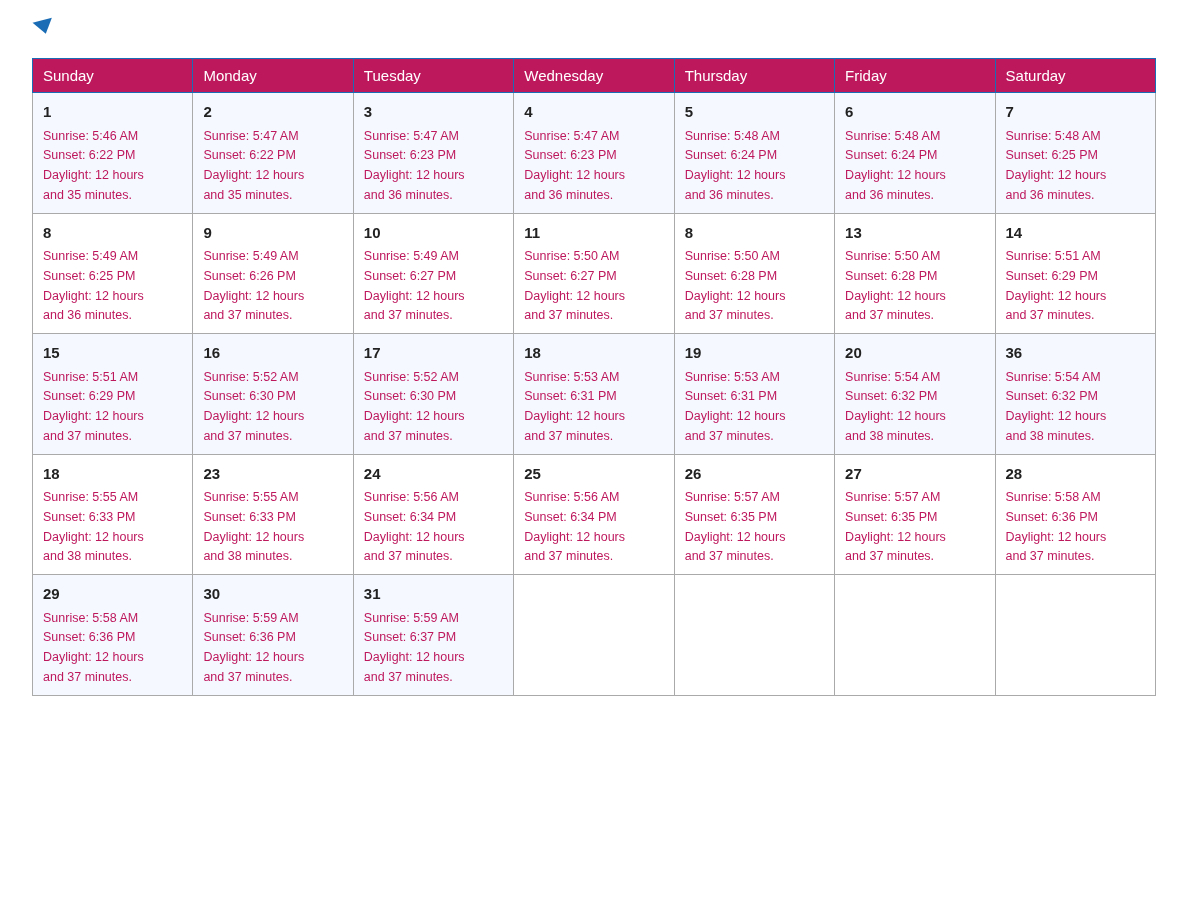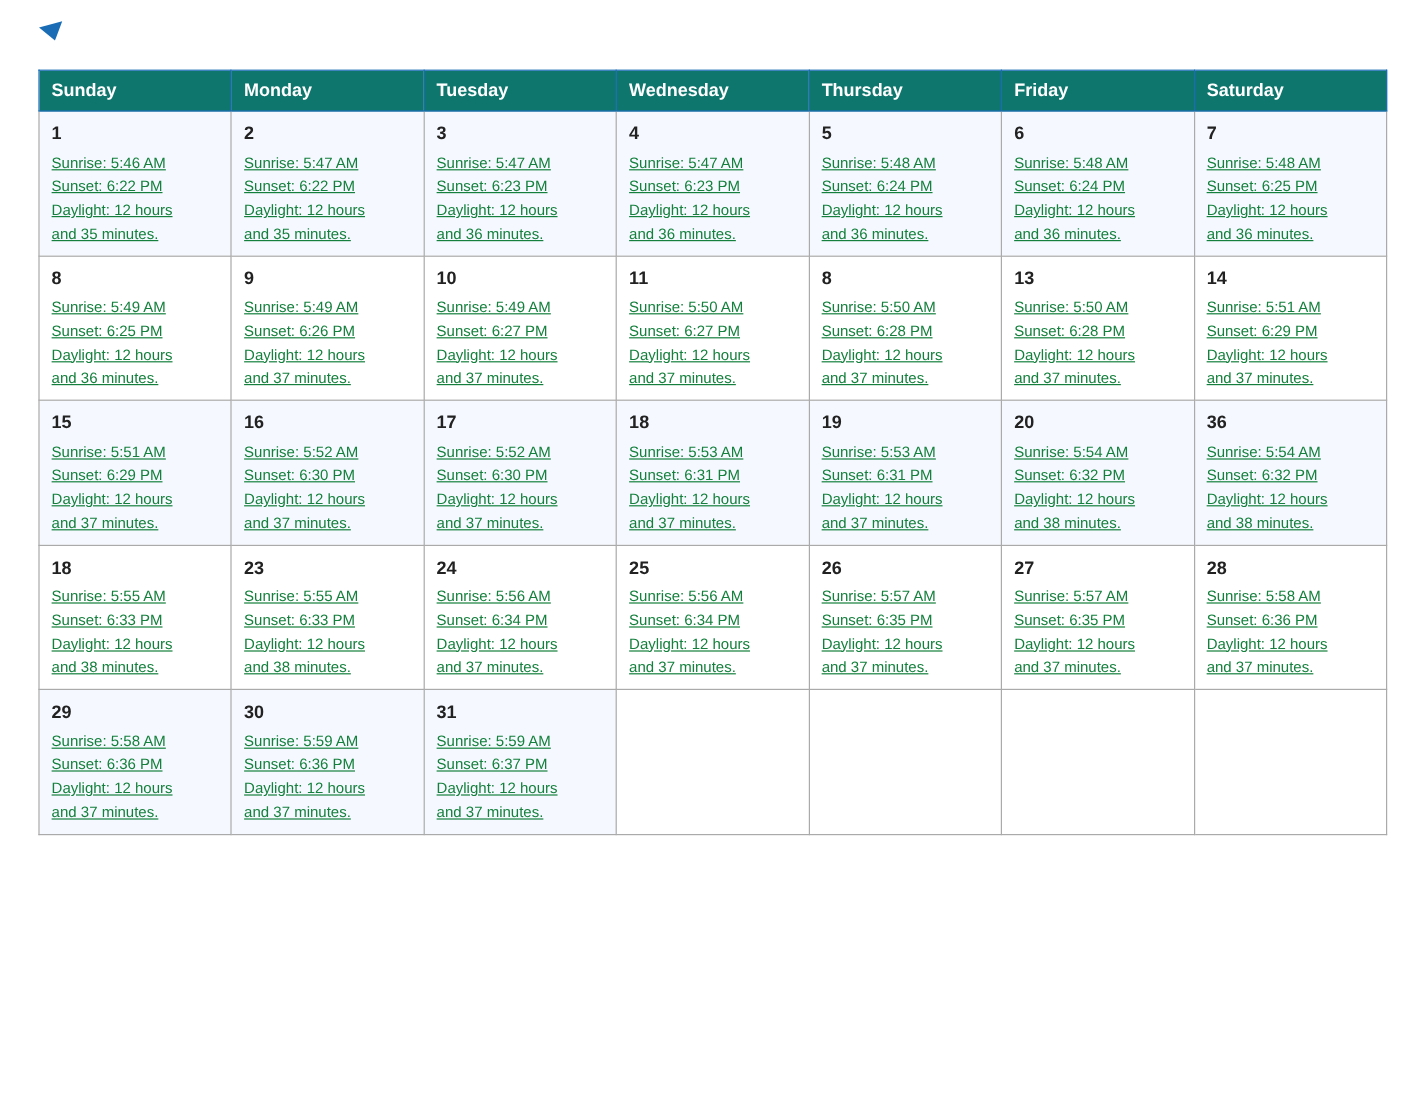--- a/index.html
+++ b/index.html
@@ -63,24 +63,24 @@
       font-size: 20px;
       color: #444;
       margin-top: 4px;
     }
     table {
       width: 100%;
       border-collapse: collapse;
       table-layout: fixed;
     }
     thead tr th {
-      background-color: #0f766e;
+      background-color: #be185d;
       color: #fff;
       font-size: 15px;
-      font-weight: bold;
+      font-weight: normal;
       padding: 8px 10px;
       text-align: left;
       border: 1px solid #1a6db5;
     }
     tbody tr td {
       vertical-align: top;
       padding: 8px 10px;
       font-size: 13px;
       color: #222;
       border: 1px solid #aaa;
@@ -88,22 +88,21 @@
       line-height: 1.5;
     }
     tbody tr td .day-num {
       font-size: 15px;
       font-weight: bold;
       display: block;
       margin-bottom: 2px;
     }
     tbody tr td .day-info {
       font-size: 12.5px;
-      color: #15803d;
-      text-decoration: underline;
+      color: #be185d;
     }
     tbody tr:nth-child(odd) td {
       background-color: #f5f9ff;
     }
     tbody tr:nth-child(even) td {
       background-color: #ffffff;
     }
     .empty-cell {
       background-color: #fff !important;
     }

